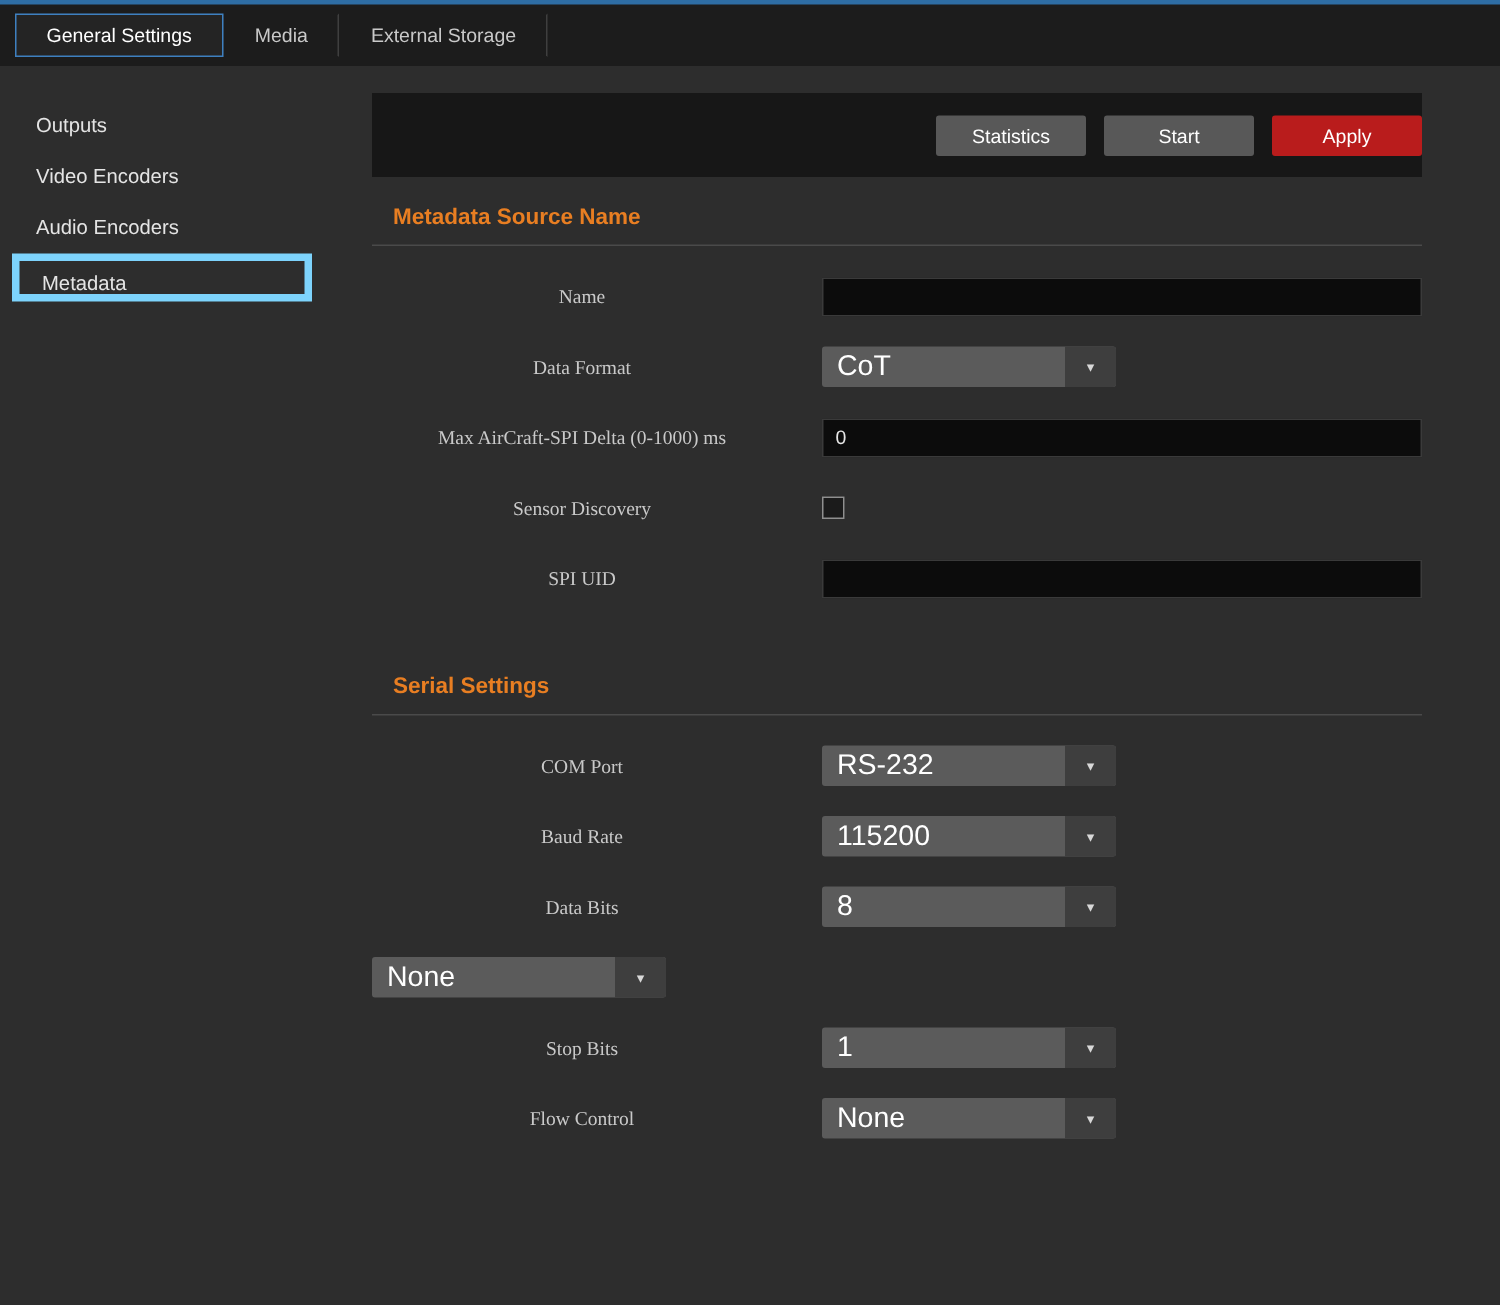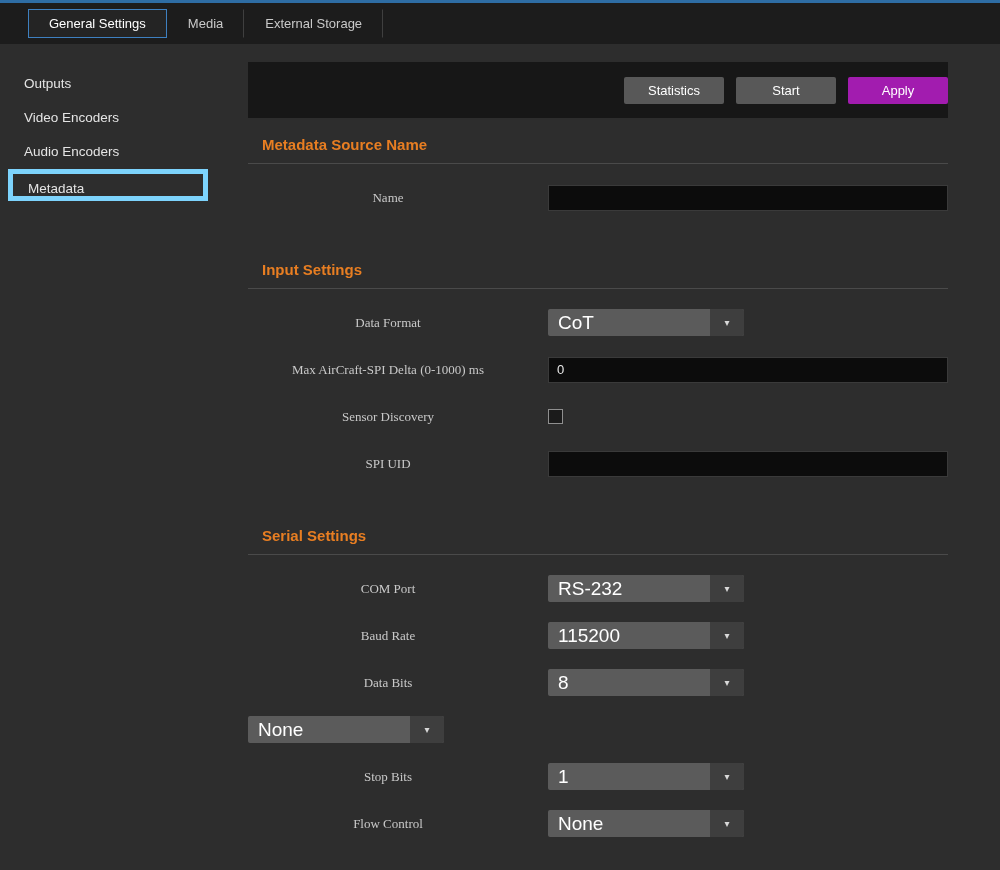--- a/index.html
+++ b/index.html
@@ -12,21 +12,21 @@
     color: #ddd;
   }
 
   
   .topbar {
     height: 44px;
     background: #1c1c1c;
     border-top: 3px solid #2e6da4;
     display: flex;
     align-items: stretch;
-    padding-left: 28px;
+    padding-left: 10px;
   }
   .tab {
     display: flex;
     align-items: center;
     padding: 0 20px;
     margin: 6px 0;
     font-size: 13px;
     color: #c9c9c9;
     border: 1px solid transparent;
     border-right: 1px solid #3f3f3f;
@@ -84,21 +84,21 @@
     min-width: 100px;
     height: 27px;
     border: none;
     border-radius: 2px;
     background: #585858;
     color: #ffffff;
     font-size: 13px;
     font-family: "Liberation Sans", sans-serif;
     cursor: pointer;
   }
-  .btn.primary { background: #a21caf; }
+  .btn.primary { background: #b91c1c; }
 
   
   .section-title {
     color: #e87e22;
     font-size: 15px;
     font-weight: bold;
     padding: 18px 14px 10px 14px;
     border-bottom: 1px solid #4a4a4a;
   }
   .section-title.spaced { padding-top: 30px; }
@@ -208,21 +208,20 @@
     <section>
       <div class="section-title">Metadata Source Name</div>
 
       <div class="row">
         <label class="field-label">Name</label>
         <input class="text-input" type="text" value="" style="">
       </div>
     </section>
 
     <section>
-      <div class="section-title spaced">Input Settings</div>
 
       <div class="row">
         <label class="field-label">Data Format</label>
         <div class="dropdown">
           <span class="dd-label">CoT</span>
           <span class="dd-arrow">▾</span>
         </div>
       </div>
 
       <div class="row">

